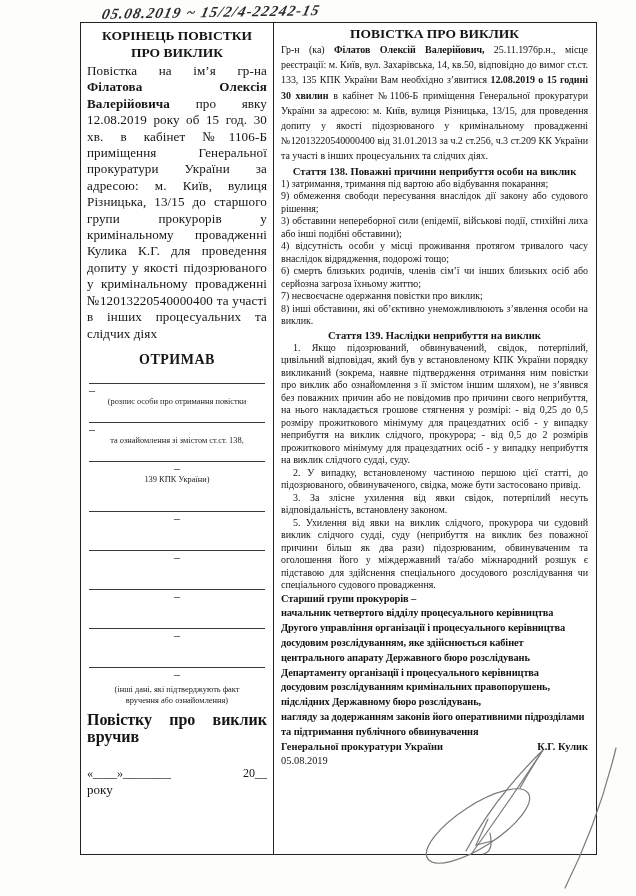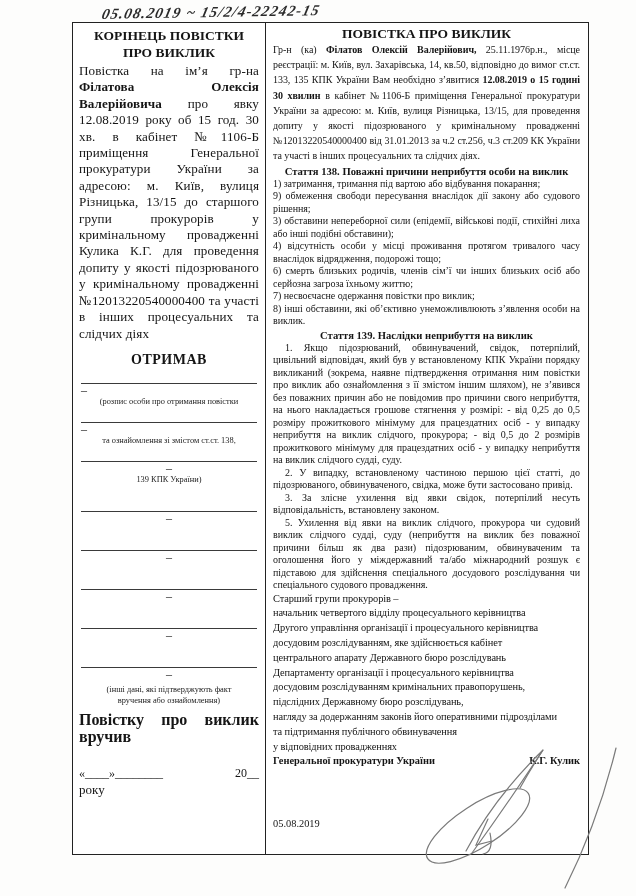--- a/index.html
+++ b/index.html
@@ -6,21 +6,21 @@
   html,body { width:636px; height:896px; background:#fdfdfc; }
   body { position:relative; font-family:"Liberation Serif","DejaVu Serif",serif; color:#151515; overflow:hidden; }
 
   .handnote {
     position:absolute; top:3px; left:102px; width:330px;
     font-style:italic; font-weight:bold; font-size:15px; letter-spacing:1.2px;
     transform:rotate(-1deg) skewX(-14deg); color:#2b2b2b; white-space:nowrap;
   }
 
   .doc {
-    position:absolute; left:72px; top:22px; width:517px; height:833px;
+    position:absolute; left:80px; top:22px; width:517px; height:833px;
     border:1.6px solid #222; display:flex; background:#fff;
   }
 
   
   .stub { width:193px; border-right:1.5px solid #222; padding:3px 6px 0 6px; }
   .stub-title { font-weight:bold; font-size:13.5px; line-height:17px; text-align:center; margin-top:1px; }
   .stub-body { font-size:13.1px; line-height:16.4px; text-align:justify; margin-top:2px; letter-spacing:0.1px; }
   .stub-body .b { font-weight:bold; }
   .received { font-weight:bold; font-size:14px; text-align:center; margin-top:10px; letter-spacing:0.5px; }
   .rule { border-top:1.3px solid #3a3a3a; margin:0 2px; }
@@ -35,23 +35,23 @@
   .yearword { font-size:13px; line-height:17px; }
 
   
   .main { flex:1; padding:2px 8px 0 7px; }
   .main-title { font-weight:bold; font-size:13.5px; line-height:17px; text-align:center; }
   .intro { font-size:10px; line-height:15.2px; text-align:justify; letter-spacing:-0.05px; }
   .intro .b { font-weight:bold; }
   .art-head { font-weight:bold; font-size:10.6px; line-height:13px; text-align:center; margin-top:1px; }
   .art { font-size:10px; line-height:12.5px; text-align:justify; letter-spacing:-0.05px; }
   .art.indent { text-indent:12px; }
-  .signoff { font-weight:normal; font-size:10.4px; line-height:14.8px; letter-spacing:-0.12px; }
+  .signoff { font-weight:bold; font-size:10.4px; line-height:14.8px; letter-spacing:-0.12px; }
   .orgrow { display:flex; justify-content:space-between; font-weight:bold; font-size:10.4px; line-height:14.8px; }
-  .docdate { font-size:10.4px; line-height:14px;margin-top:48px; }
+  .docdate { font-size:10.4px; line-height:14px; }
 
   
   .sig-svg { position:absolute; left:400px; top:670px; width:256px; height:226px; pointer-events:none; }
 </style>
 </head>
 <body>
 
 <div class="handnote">05.08.2019 ~ 15/2/4-22242-15</div>
 
 <div class="doc">
@@ -134,21 +134,20 @@
     <div class="signoff">Старший групи прокурорів –</div>
     <div class="signoff">начальник четвертого відділу процесуального керівництва</div>
     <div class="signoff">Другого управління організації і процесуального керівництва</div>
     <div class="signoff">досудовим розслідуванням, яке здійснюється кабінет</div>
     <div class="signoff">центрального апарату Державного бюро розслідувань</div>
     <div class="signoff">Департаменту організації і процесуального керівництва</div>
     <div class="signoff">досудовим розслідуванням кримінальних правопорушень,</div>
     <div class="signoff">підслідних Державному бюро розслідувань,</div>
     <div class="signoff">нагляду за додержанням законів його оперативними підрозділами</div>
     <div class="signoff">та підтримання публічного обвинувачення</div>
-    <div class="signoff">у відповідних провадженнях</div>
 
     <div class="orgrow">
       <span>Генеральної прокуратури України</span>
       <span>К.Г. Кулик</span>
     </div>
     <div class="docdate">05.08.2019</div>
   </div>
 </div>
 
 <svg class="sig-svg" viewBox="400 670 256 226" xmlns="http://www.w3.org/2000/svg">

